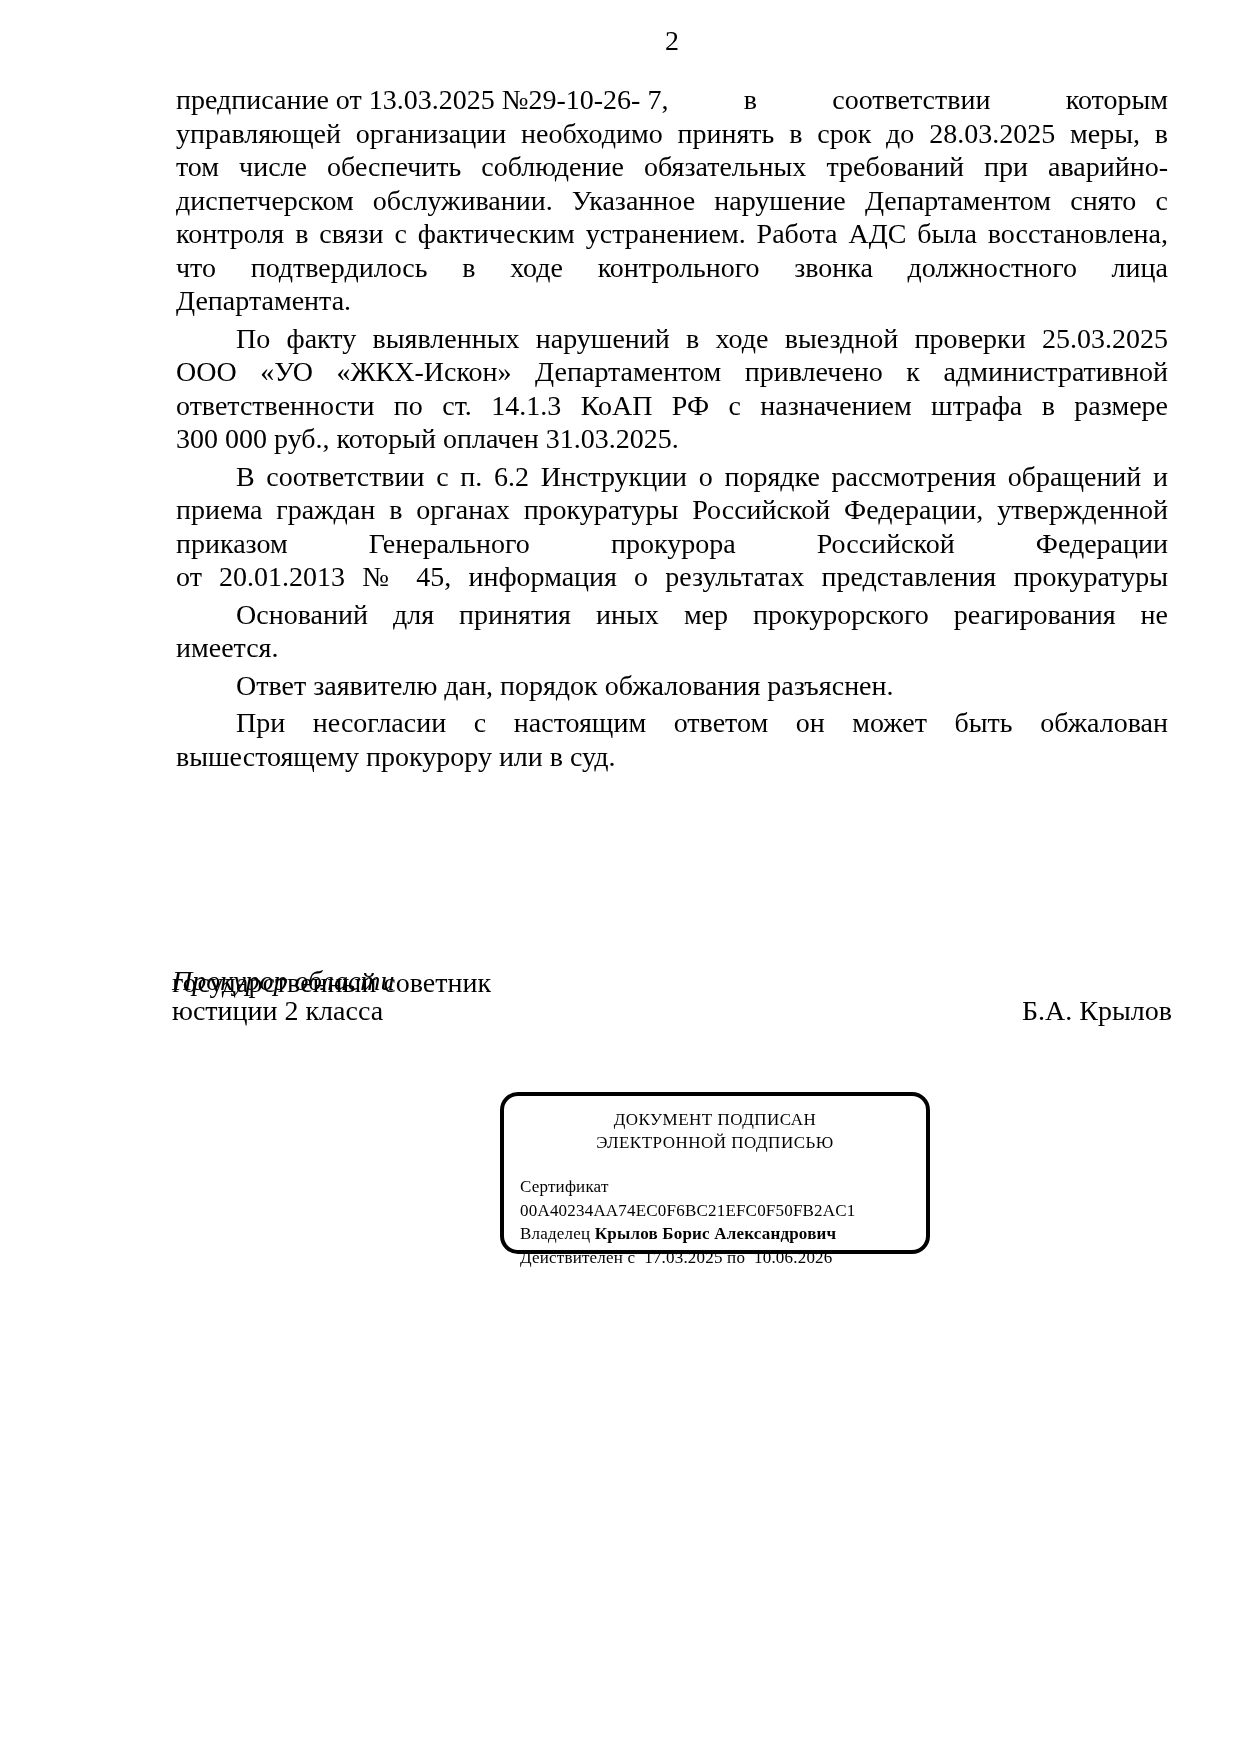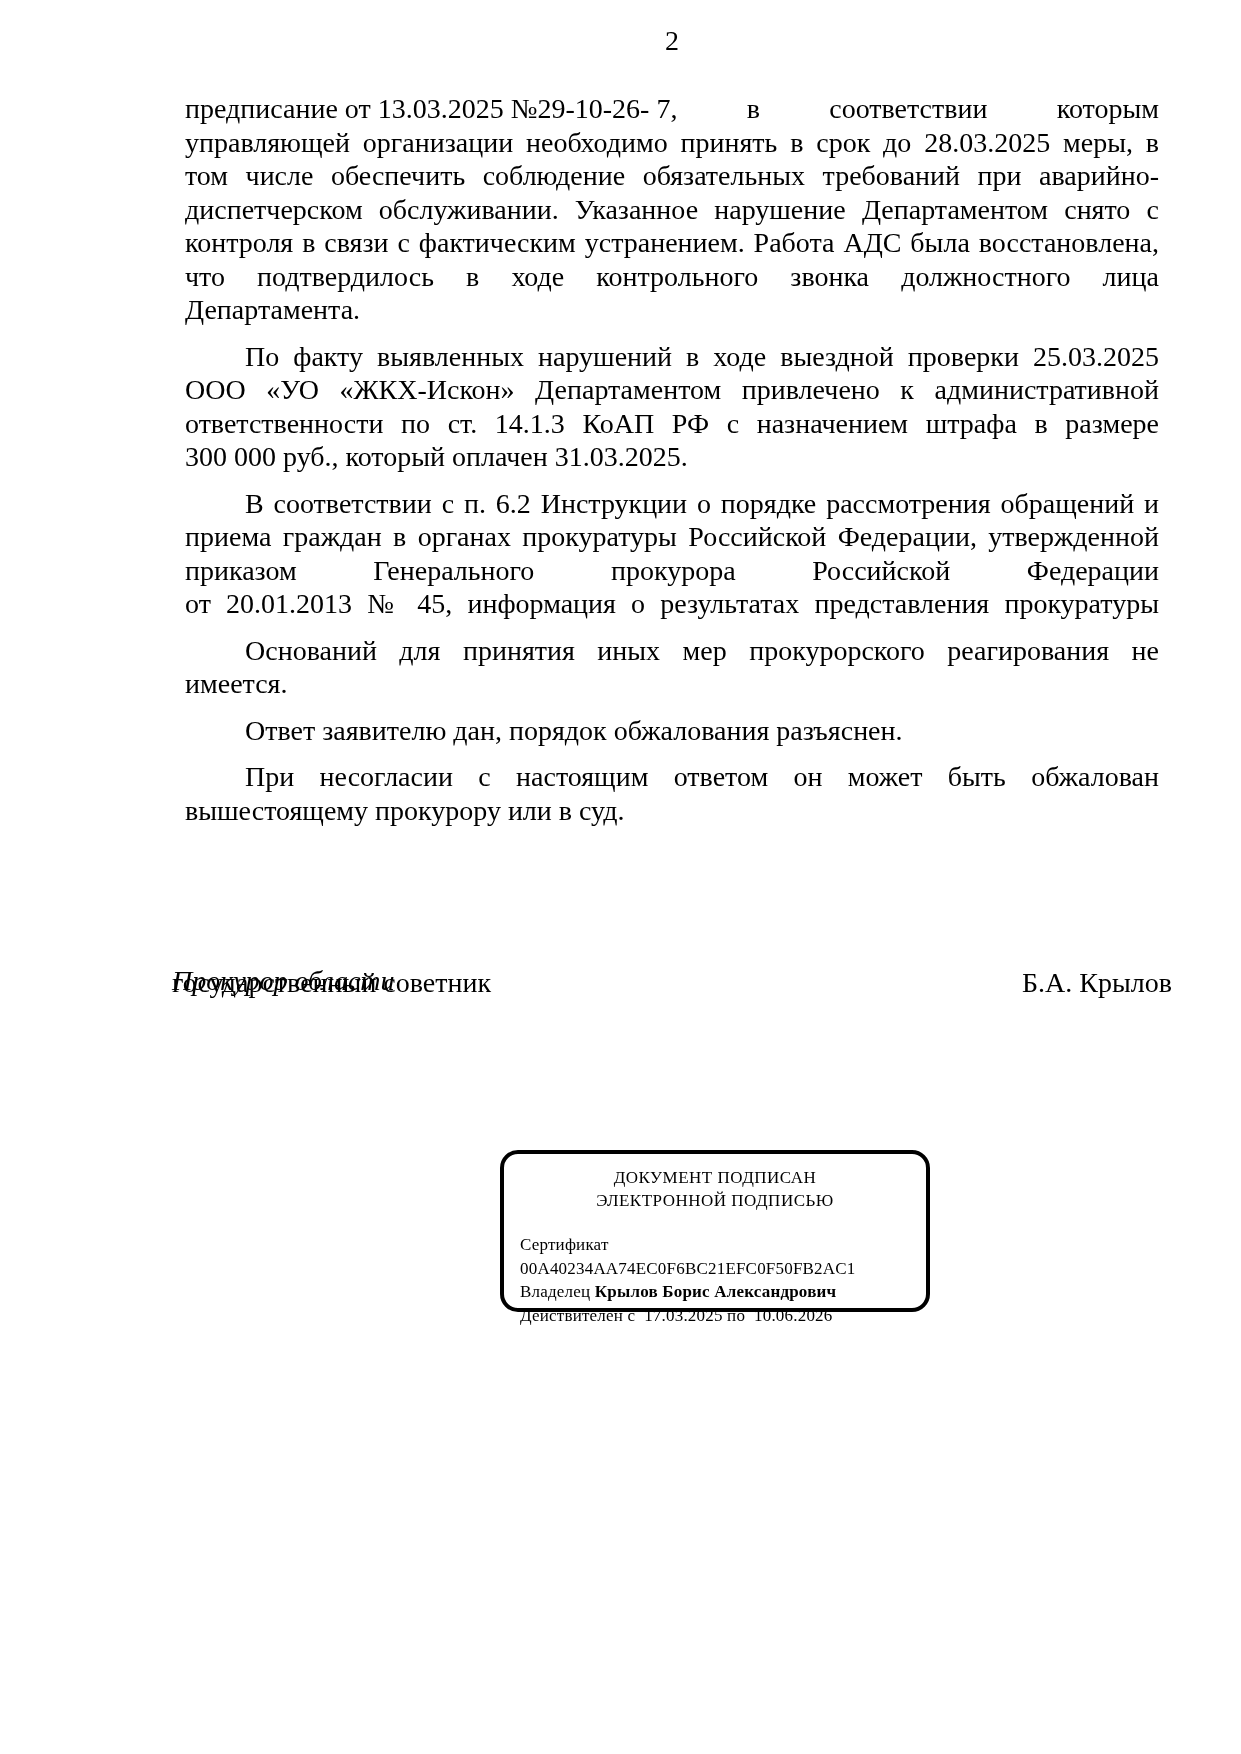--- a/index.html
+++ b/index.html
@@ -23,21 +23,21 @@
     line-height: 30px;
   }
   .doc-body {
     position: absolute;
     left: 172px;
     top: 79px;
     width: 1000px;
     font-size: 28px;
     line-height: 33.5px;
   }
-  .para { margin: 13px; }
+  .para { margin: 4px; }
   .line { min-height: 33.5px; }
   .line.just { text-align: justify; text-align-last: justify; text-justify: inter-word; }
   .line.last { text-align: left; text-align-last: left; }
   .line.indent { text-indent: 60px; }
   .fixed { display: inline-block; white-space: pre; text-indent: 0; }
   .sig-position {
     position: absolute;
     left: 172px;
     top: 964px;
     font-size: 28px;
@@ -53,21 +53,21 @@
     line-height: 28px;
   }
   .sig-name {
     position: absolute;
     right: 0;
     bottom: 0;
   }
   .stamp {
     position: absolute;
     left: 500px;
-    top: 1150px;
+    top: 1092px;
     width: 430px;
     height: 162px;
     border: 4px solid #000000;
     border-radius: 18px;
     box-sizing: border-box;
     background: #ffffff;
   }
   .stamp-title {
     margin-top: 12px;
     text-align: center;
@@ -124,20 +124,21 @@
       <div class="para">
         <div class="line just indent">При несогласии с настоящим ответом он может быть обжалован</div>
         <div class="line last">вышестоящему прокурору или в суд.</div>
       </div>
     </div>
 
   <div class="sig-position">Прокурор области</div>
 
   <div class="sig-rank">
     <div>государственный советник</div>
+    <div>юстиции 2 класса</div>
     <div class="sig-name">Б.А. Крылов</div>
   </div>
 
   <div class="stamp">
     <div class="stamp-title">
       <div>ДОКУМЕНТ ПОДПИСАН</div>
       <div>ЭЛЕКТРОННОЙ ПОДПИСЬЮ</div>
     </div>
     <div class="stamp-details">
       <div class="stamp-line"><span>Сертификат</span> <span>00A40234AA74EC0F6BC21EFC0F50FB2AC1</span></div>

